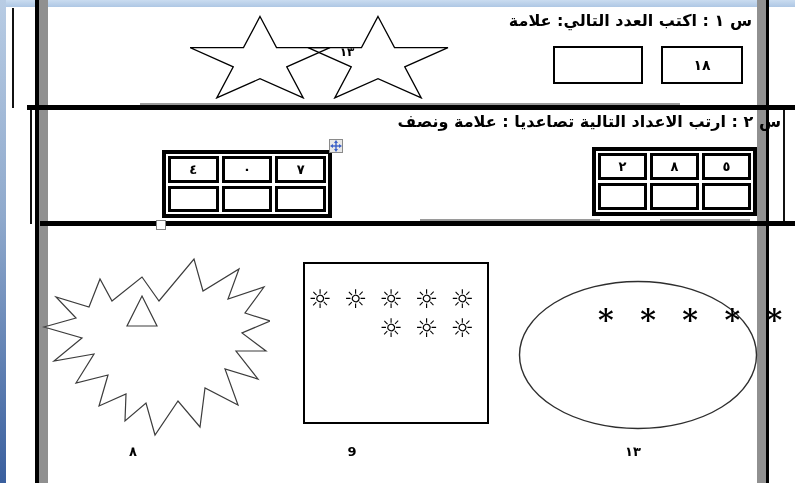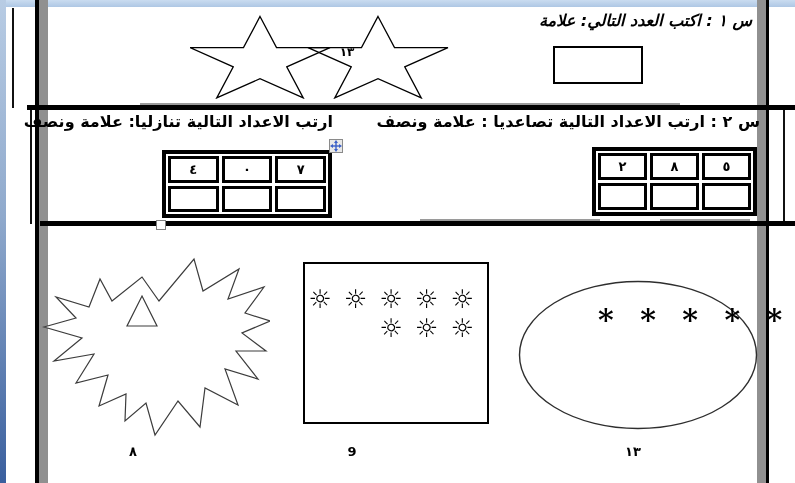--- a/index.html
+++ b/index.html
@@ -37,32 +37,32 @@
   <div class="abs" style="left:39px;top:0;width:9px;height:483px;background:#909090;"></div>
   <div class="abs" style="left:757px;top:0;width:9px;height:483px;background:#909090;"></div>
   <div class="abs" style="left:766px;top:0;width:3px;height:483px;background:#000;"></div>
 
   <div class="abs grayline" style="left:140px;top:103px;width:540px;height:2px;"></div>
   <div class="abs sepline" style="left:27px;top:105px;width:768px;height:5px;"></div>
   <div class="abs grayline" style="left:420px;top:219px;width:180px;height:2px;"></div>
   <div class="abs grayline" style="left:660px;top:219px;width:90px;height:2px;"></div>
   <div class="abs sepline" style="left:40px;top:221px;width:755px;height:5px;"></div>
 
-  <div class="abs hdr" style="left:540px;top:11px;width:212px;font-style:italic;">س ١ : اكتب العدد التالي: علامة</div>
+  <div class="abs hdr" style="left:540px;top:11px;width:212px;">س ١ : اكتب العدد التالي: علامة</div>
 
   <svg class="abs" style="left:190px;top:15px;" width="262" height="84" viewBox="0 0 262 84">
     <polygon fill="none" stroke="#000" stroke-width="1.3" vector-effect="non-scaling-stroke" transform="translate(-3.6,1.5) scale(1.472,0.9)" points="50,0 61.23,34.55 97.55,34.55 68.16,55.9 79.39,90.45 50,69.1 20.61,90.45 31.84,55.9 2.45,34.55 38.77,34.55"></polygon>
     <polygon fill="none" stroke="#000" stroke-width="1.3" vector-effect="non-scaling-stroke" transform="translate(114.4,1.5) scale(1.472,0.9)" points="50,0 61.23,34.55 97.55,34.55 68.16,55.9 79.39,90.45 50,69.1 20.61,90.45 31.84,55.9 2.45,34.55 38.77,34.55"></polygon>
   </svg>
   <div class="abs stars-label" style="left:330px;top:45px;width:34px;">١٣</div>
 
   <div class="abs numbox" style="left:553px;top:46px;width:86px;height:34px;"></div>
+  <div class="abs numbox" style="left:661px;top:46px;width:78px;height:34px;">١٨</div>
 
-  <div class="abs hdr" style="left:412px;top:112px;width:348px;">س ٢ :  ارتب الاعداد التالية تصاعديا : علامة ونصف</div>
-  <div class="abs hdr" style="left:105px;top:112px;width:228px;">ارتب الاعداد التالية تنازليا: علامة ونصف</div>
+  <div class="abs hdr" style="left:433px;top:112px;width:348px;">س ٢ :  ارتب الاعداد التالية تصاعديا : علامة ونصف</div>
 
   <div class="abs wtable" style="left:592px;top:147px;width:165px;height:69px;">
     <div class="wcell">٢</div>
     <div class="wcell">٨</div>
     <div class="wcell">٥</div>
     <div class="wcell"></div>
     <div class="wcell"></div>
     <div class="wcell"></div>
   </div>
 

